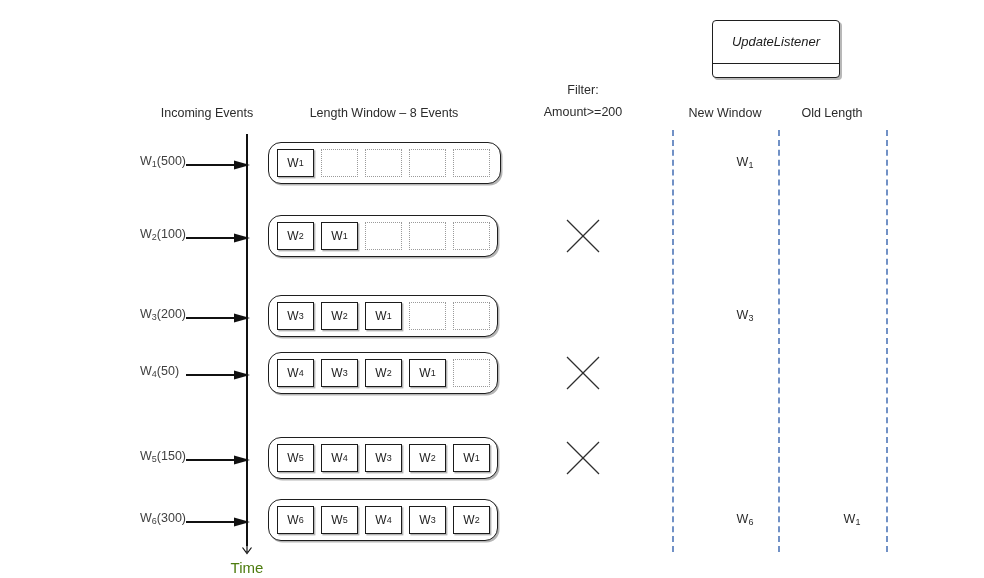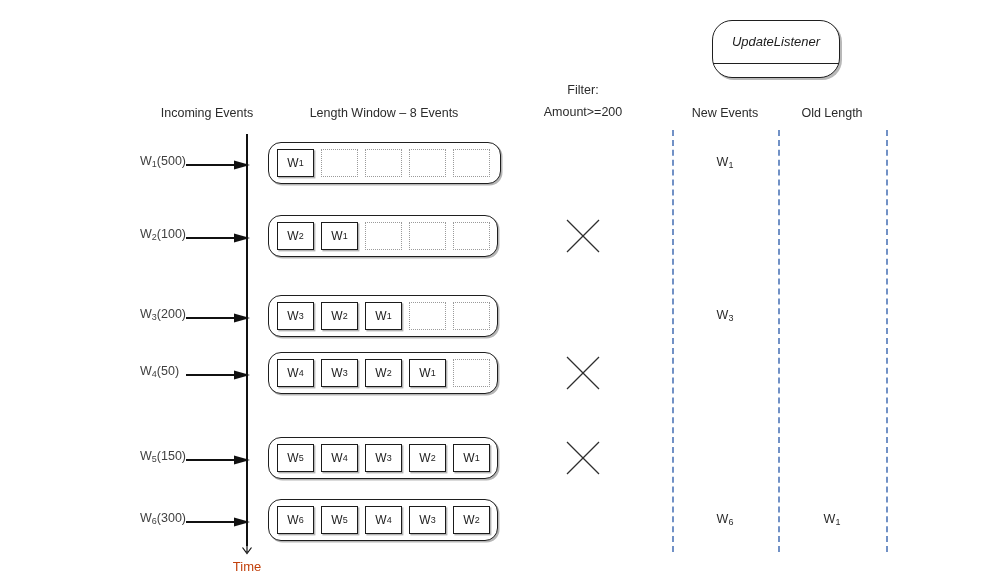--- a/index.html
+++ b/index.html
@@ -34,22 +34,22 @@
     left: 239px;
     top: 540px;
     width: 16px;
     height: 16px;
   }
   #time-label {
     position: absolute;
     left: 247px;
     top: 559px;
     transform: translateX(-50%);
-    font-size: 13px;
-    color: #c2410c;
+    font-size: 15px;
+    color: #4d7c0f;
   }
 
   
   .event-in {
     position: absolute;
     height: 18px;
     left: 140px;
     width: 110px;
   }
   .event-in .ev-name {
@@ -119,21 +119,21 @@
 
   
   #listener-box {
     position: absolute;
     left: 712px;
     top: 20px;
     width: 128px;
     height: 58px;
     box-sizing: border-box;
     border: 1.4px solid #1f1f1f;
-    border-radius: 20px;
+    border-radius: 4px;
     background: #ffffff;
     box-shadow: 2px 2px 0 0 rgba(125,125,125,0.55);
   }
   #listener-title {
     position: absolute;
     left: 0;
     top: 0;
     width: 100%;
     height: 42px;
     line-height: 42px;
@@ -150,20 +150,21 @@
     height: 0;
     border-top: 1.4px solid #1f1f1f;
   }
 
   
   .emit {
     position: absolute;
     transform: translateX(-50%);
     font-size: 12.5px;
     color: #2b2b2b;
+    margin-left: 20px;
   }
 
   .hdr {
     position: absolute;
     transform: translateX(-50%);
     text-align: center;
     font-size: 12.5px;
     color: #2b2b2b;
     white-space: pre-line;
     line-height: 22px;
@@ -174,21 +175,21 @@
 
 <div id="canvas">
 
   <div class="hdr" id="hdr-incoming" style="left:207px; top:102px;">Incoming Events</div>
 
   <div class="hdr" id="hdr-window" style="left:384px; top:102px;">Length Window – 8 Events</div>
 
   <div class="hdr" id="hdr-filter" style="left:583px; top:79px;">Filter:
 Amount&gt;=200</div>
 
-  <div class="hdr" id="hdr-new" style="left:725px; top:102px;">New Events</div>
+  <div class="hdr" id="hdr-new" style="left:725px; top:102px;">New Window</div>
 
   <div class="hdr" id="hdr-old" style="left:832px; top:102px;">Old Length</div>
 
   <div id="listener-box">
     <div id="listener-title">UpdateListener</div>
     <div id="listener-divider"></div>
   </div>
 
   <div id="time-axis"></div>
   <svg id="time-arrow" viewBox="0 0 16 16">

